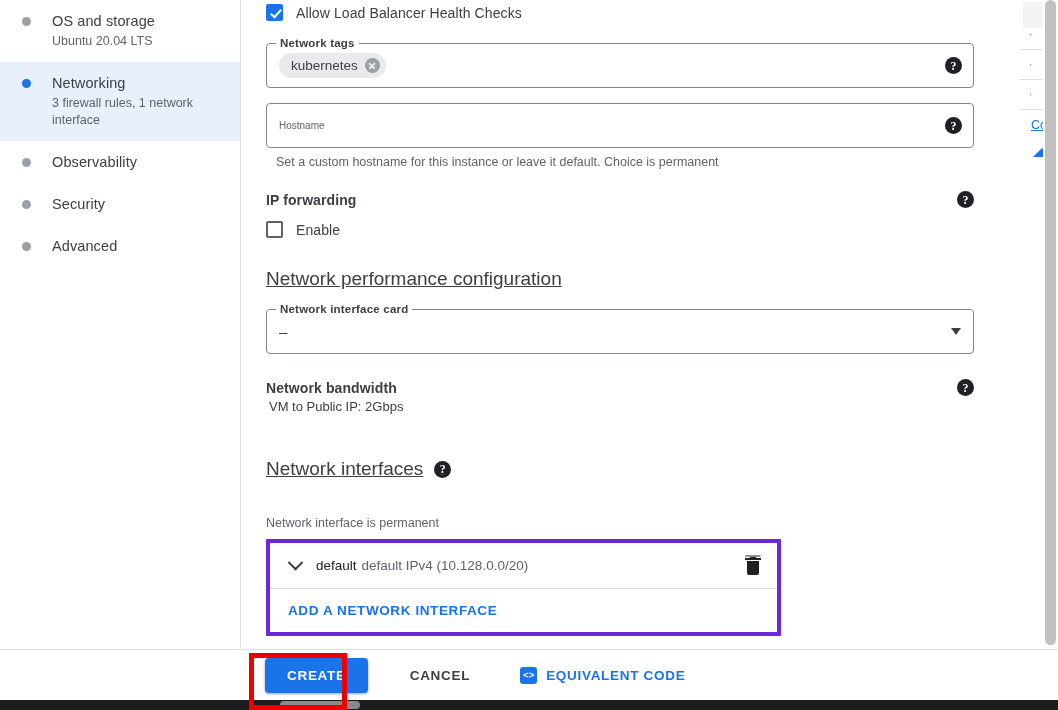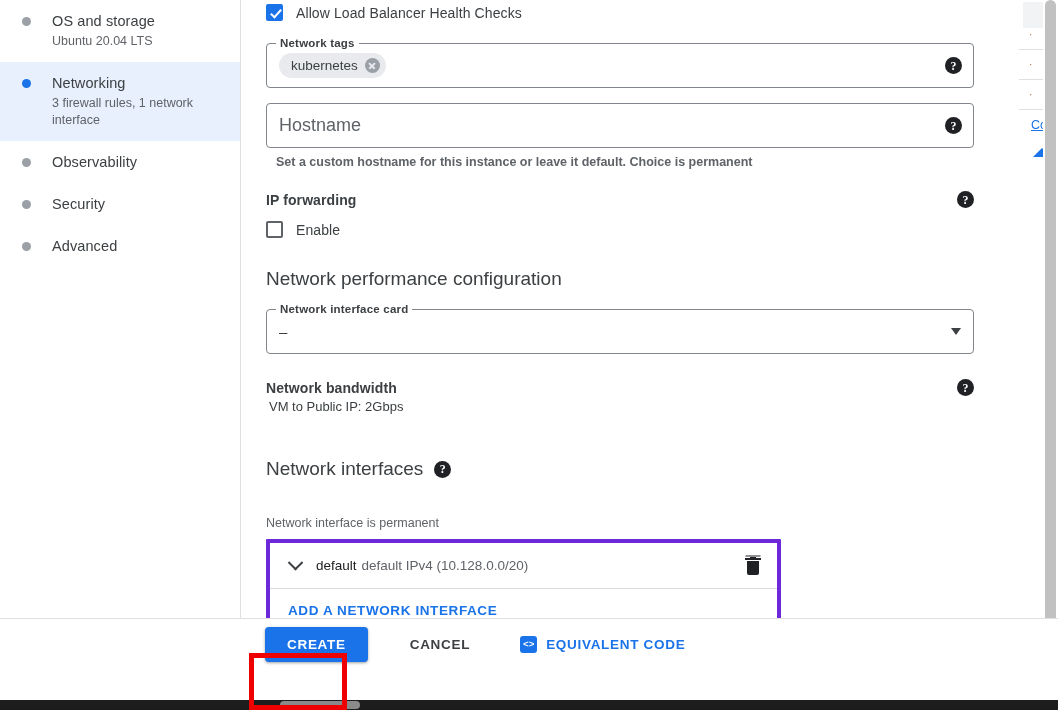--- a/index.html
+++ b/index.html
@@ -82,21 +82,21 @@
     padding: 0 12px;
   }
   .field-legend {
     position: absolute; top: -7px; left: 9px;
     background: #fff; padding: 0 4px;
     font-size: 11.5px; color: #3c4043; font-weight: 700;
     letter-spacing: .2px; line-height: 13px;
   }
   .field-value { font-size: 14px; color:#3c4043; }
   .field-value.dash { font-size: 15px; color:#3c4043; letter-spacing:0; }
-  .field-placeholder { font-size: 18px; color:#5f6368; }
+  .field-placeholder { font-size: 10px; color:#5f6368; }
 
   .chip {
     display: inline-flex; align-items: center;
     background: #e8eaed; border-radius: 13px;
     height: 25px; padding: 0 6px 0 12px;
     font-size: 13.5px; color: #3c4043;
   }
   .chip-x {
     width: 15px; height: 15px; border-radius:50%;
     background:#9aa0a6; margin-left: 7px;
@@ -112,30 +112,30 @@
   .help-icon {
     width: 17px; height: 17px; border-radius: 50%;
     background: #202124; color:#fff;
     font-size: 12px; font-weight: 700;
     display:inline-flex; align-items:center; justify-content:center;
     flex: 0 0 17px; cursor: pointer; line-height:1;
     font-family: "Liberation Serif", serif;
   }
   .field .help-icon { position:absolute; right: 11px; top: 13px; }
 
-  .helper-text { font-size: 12.5px; color:#5f6368; margin-top: 7px; padding-left: 10px; font-weight: bold; }
+  .helper-text { font-size: 12.5px; color:#5f6368; margin-top: 7px; padding-left: 10px; }
 
   .label-strong {
     font-size: 14px; font-weight: 700; color:#3c4043;
     display:flex; align-items:center; gap: 9px; letter-spacing:.1px;justify-content:space-between;
   }
   .section-h {
     font-size: 19px; color:#3c4043; font-weight: 400;
     letter-spacing: 0;
-    display:flex; align-items:center; gap: 11px;
+    display:flex; align-items:center; gap: 11px; text-decoration: underline;
   }
 
   .caret-down {
     width:0;height:0;
     border-left:5.5px solid transparent;
     border-right:5.5px solid transparent;
     border-top:7px solid #3c4043;
   }
 
   .bw-line { font-size: 13px; color:#3c4043; line-height: 21px; padding-left: 3px; }
@@ -181,21 +181,21 @@
     height: 43px; display:flex; align-items:center;
     padding: 0 18px;
   }
   .link-btn {
     font-size: 13.5px; font-weight: 600; color:#1a73e8;
     letter-spacing: .6px; cursor:pointer;
   }
 
   
   .actionbar {
-    position:absolute; left:0; top: 618px;
+    position:absolute; left:0; top: 649px;
     width: 1058px; height: 51px;
     background:#fff;
     border-top: 1px solid #e0e0e0;
     display:flex; align-items:center;
     padding-left: 265px;
   }
   .btn-create {
     background:#1a73e8; color:#fff;
     font-size: 13.5px; font-weight:700; letter-spacing:.7px;
     border:none; border-radius:4px;

